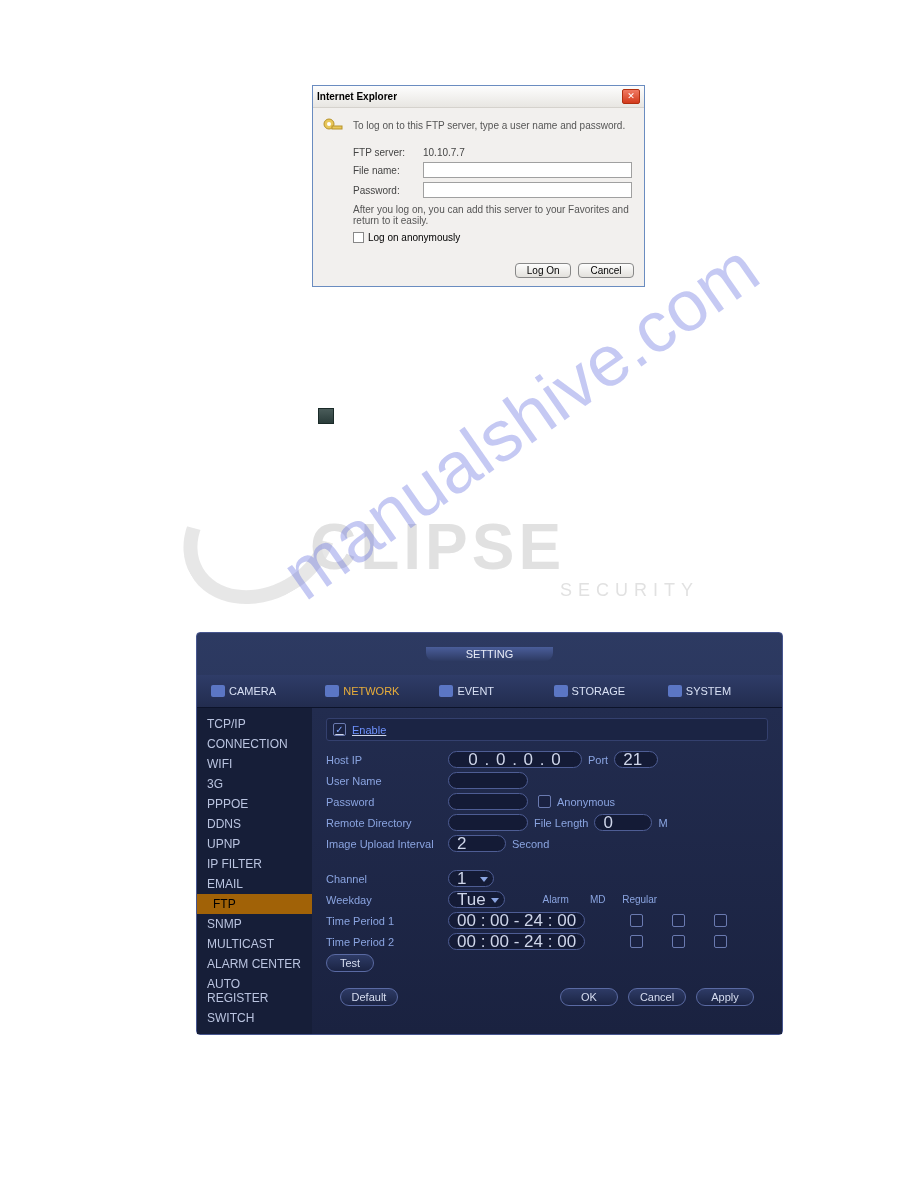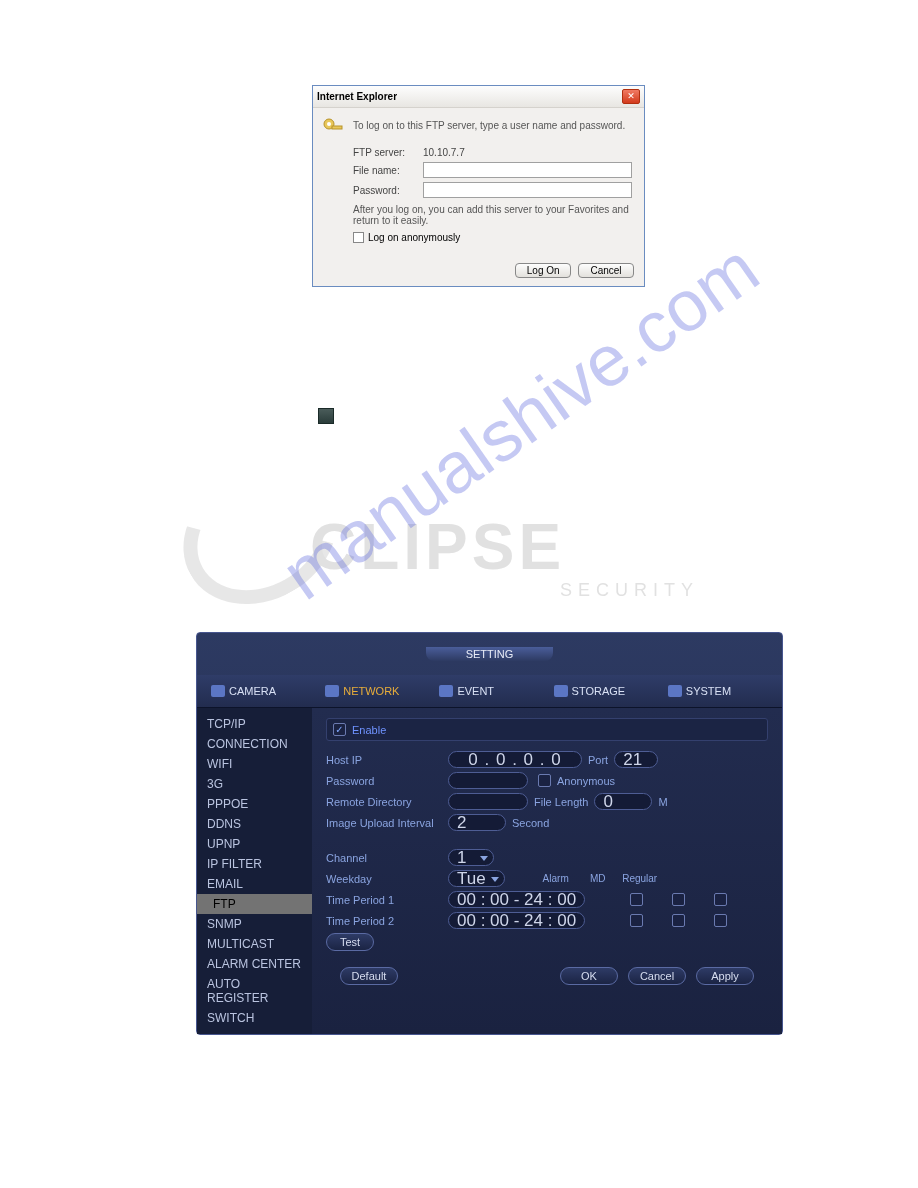--- a/index.html
+++ b/index.html
@@ -164,35 +164,36 @@
     background:#161e38;
     padding:6px 0;
   }
   .side-item {
     padding:3px 10px;
     color:#bac4e0;
     cursor:pointer;
     font-size:12px;
   }
   .side-item.active {
-    background:#737373;
+    background:#a16207;
     color:#000;
     padding-left:16px;
   }
   .dvr-main {
     flex:1;
     padding:10px 14px;
     background: linear-gradient(#222c4f,#1a2240);
   }
   .enable-row {
     display:flex; align-items:center; gap:6px;
     background:#1b2444;
     padding:4px 6px; margin-bottom:10px;
     border:1px solid #34406e;
     border-radius:3px;
+    text-decoration:underline;
   }
   .cb {
     width:13px; height:13px;
     border:1px solid #6a7ab0;
     border-radius:2px;
     background:#1a2242;
     display:flex; align-items:center; justify-content:center;
     cursor:pointer;
   }
   .cb.checked::after{ content:"✓"; color:#7fa8ff; font-size:10px; line-height:1;}
@@ -346,20 +347,24 @@
         <span class="en-lbl">Enable</span>
       </div>
 
       <div class="frm-row">
         <span class="frm-lbl">Host IP</span>
         <span class="pill ip-pill">0  .   0  .   0  .   0</span>
         <span class="after-lbl">Port</span>
         <span class="pill input" style="min-width:44px;">21</span>
       </div>
       <div class="frm-row">
+        <span class="frm-lbl">User Name</span>
+        <span class="pill input" style="width:80px;"></span>
+      </div>
+      <div class="frm-row">
         <span class="frm-lbl">Password</span>
         <span class="pill input" style="width:80px;"></span>
         <span style="width:10px;"></span>
         <span class="cb"></span>
         <span class="after-lbl">Anonymous</span>
       </div>
       <div class="frm-row">
         <span class="frm-lbl">Remote Directory</span>
         <span class="pill input" style="width:80px;"></span>
         <span class="after-lbl">File Length</span>

